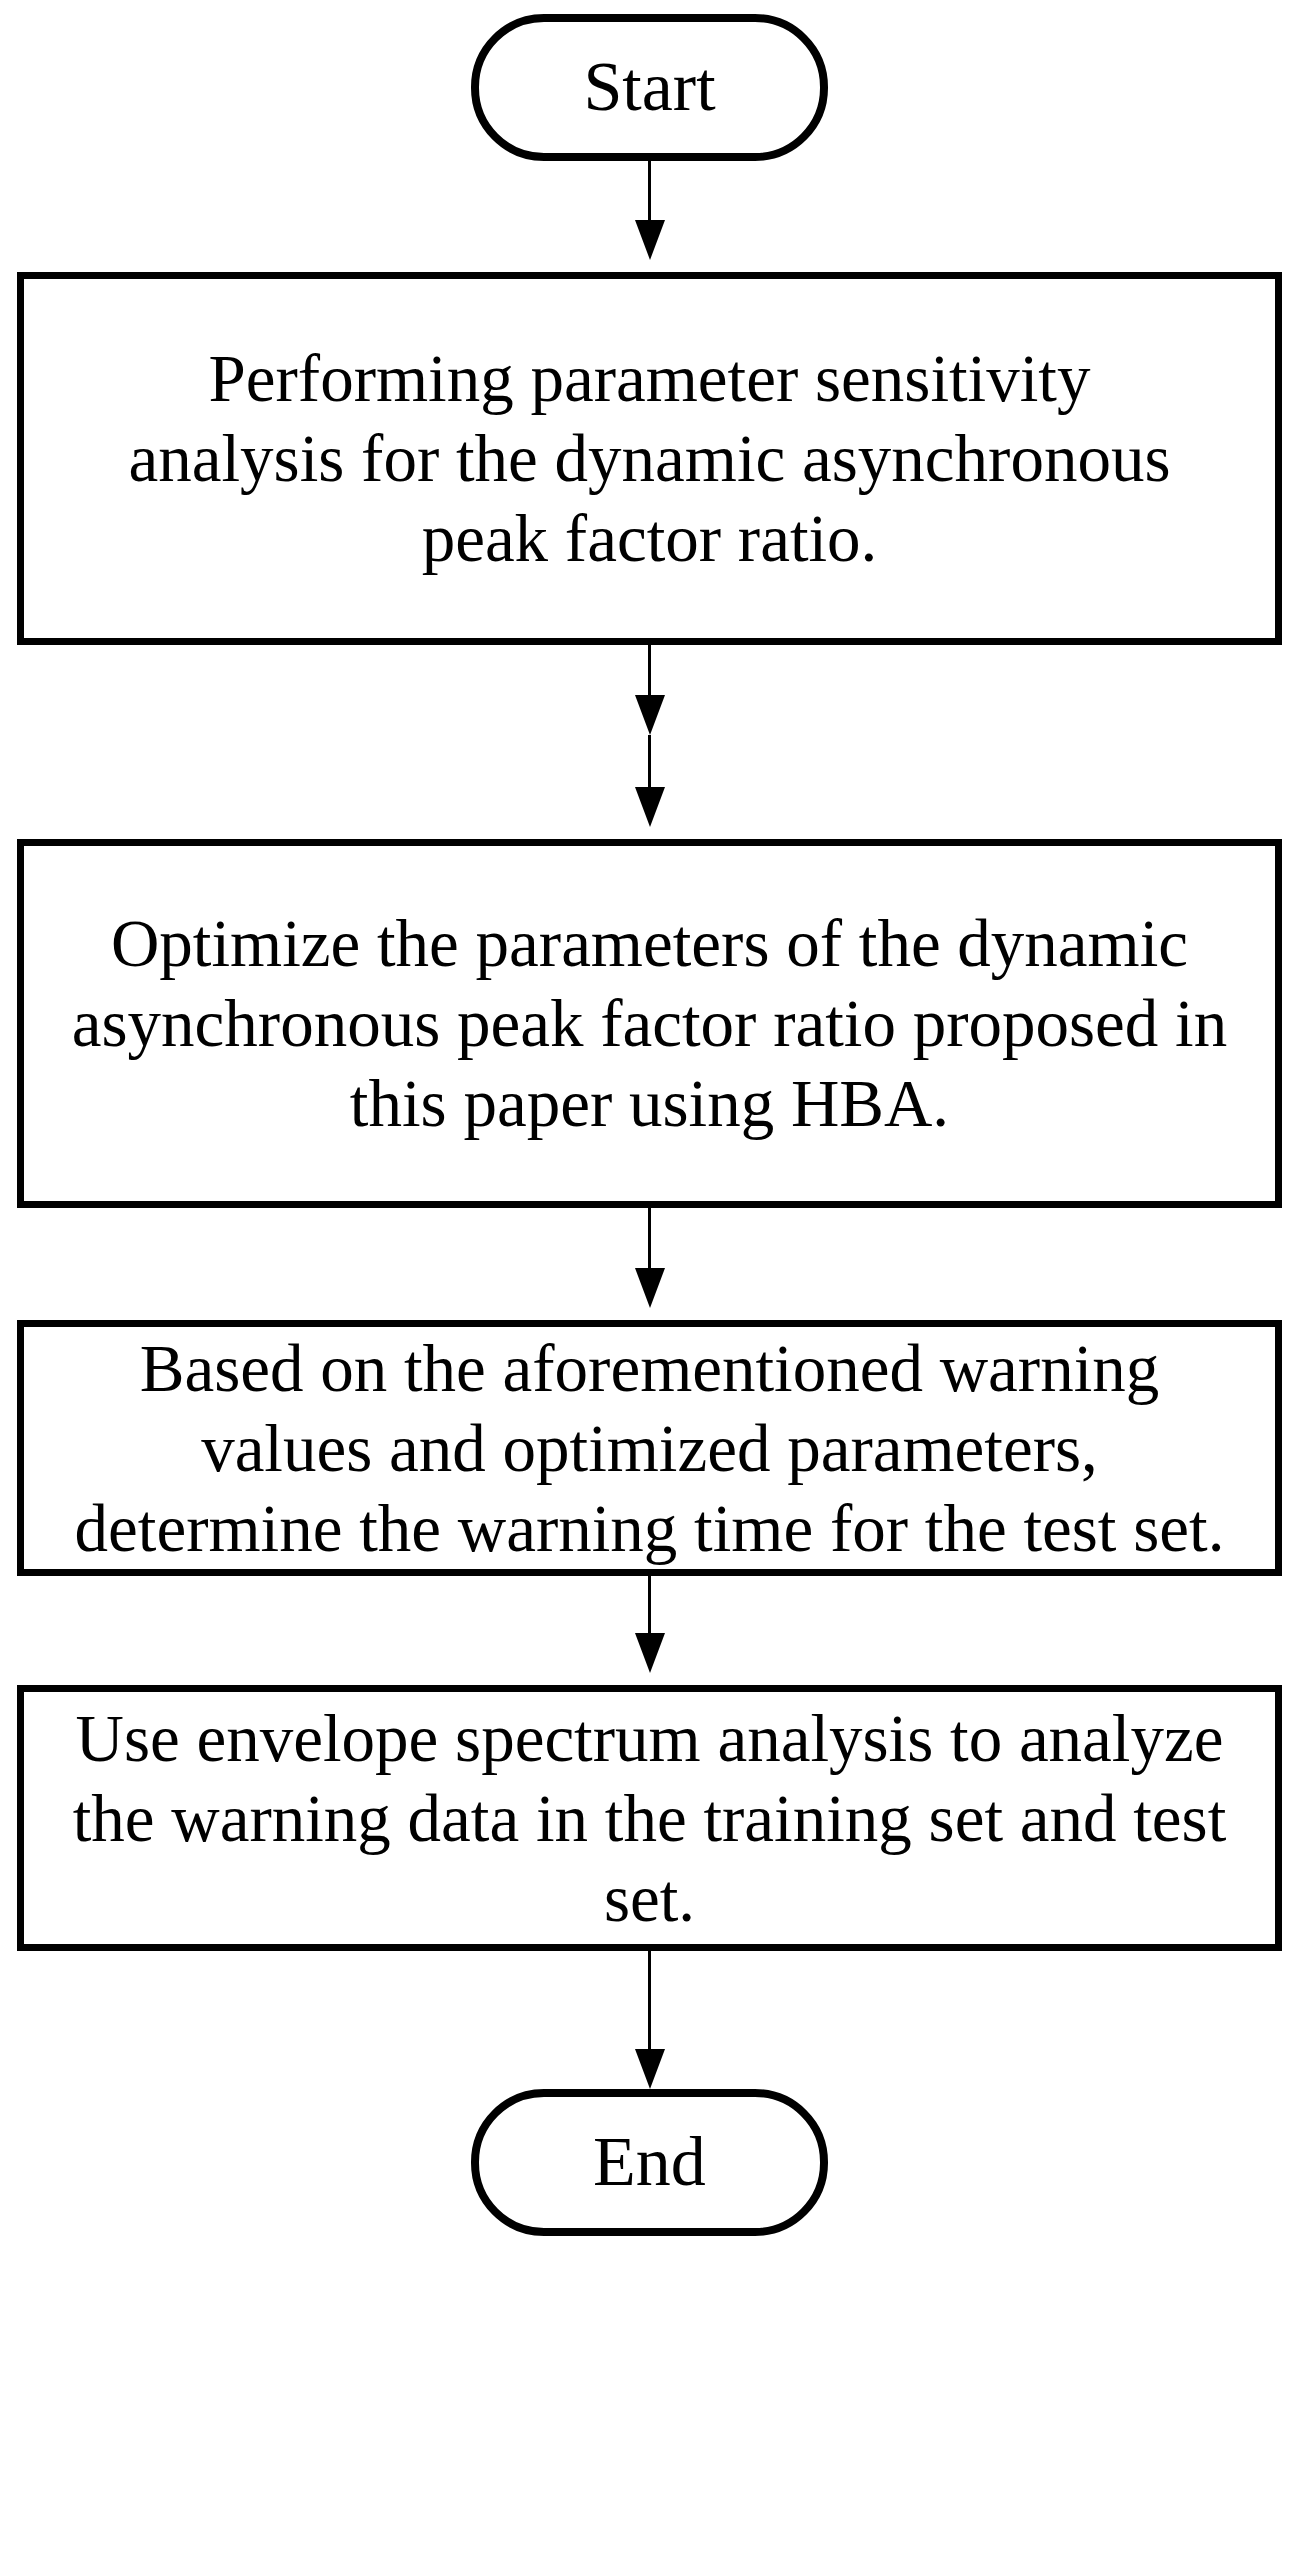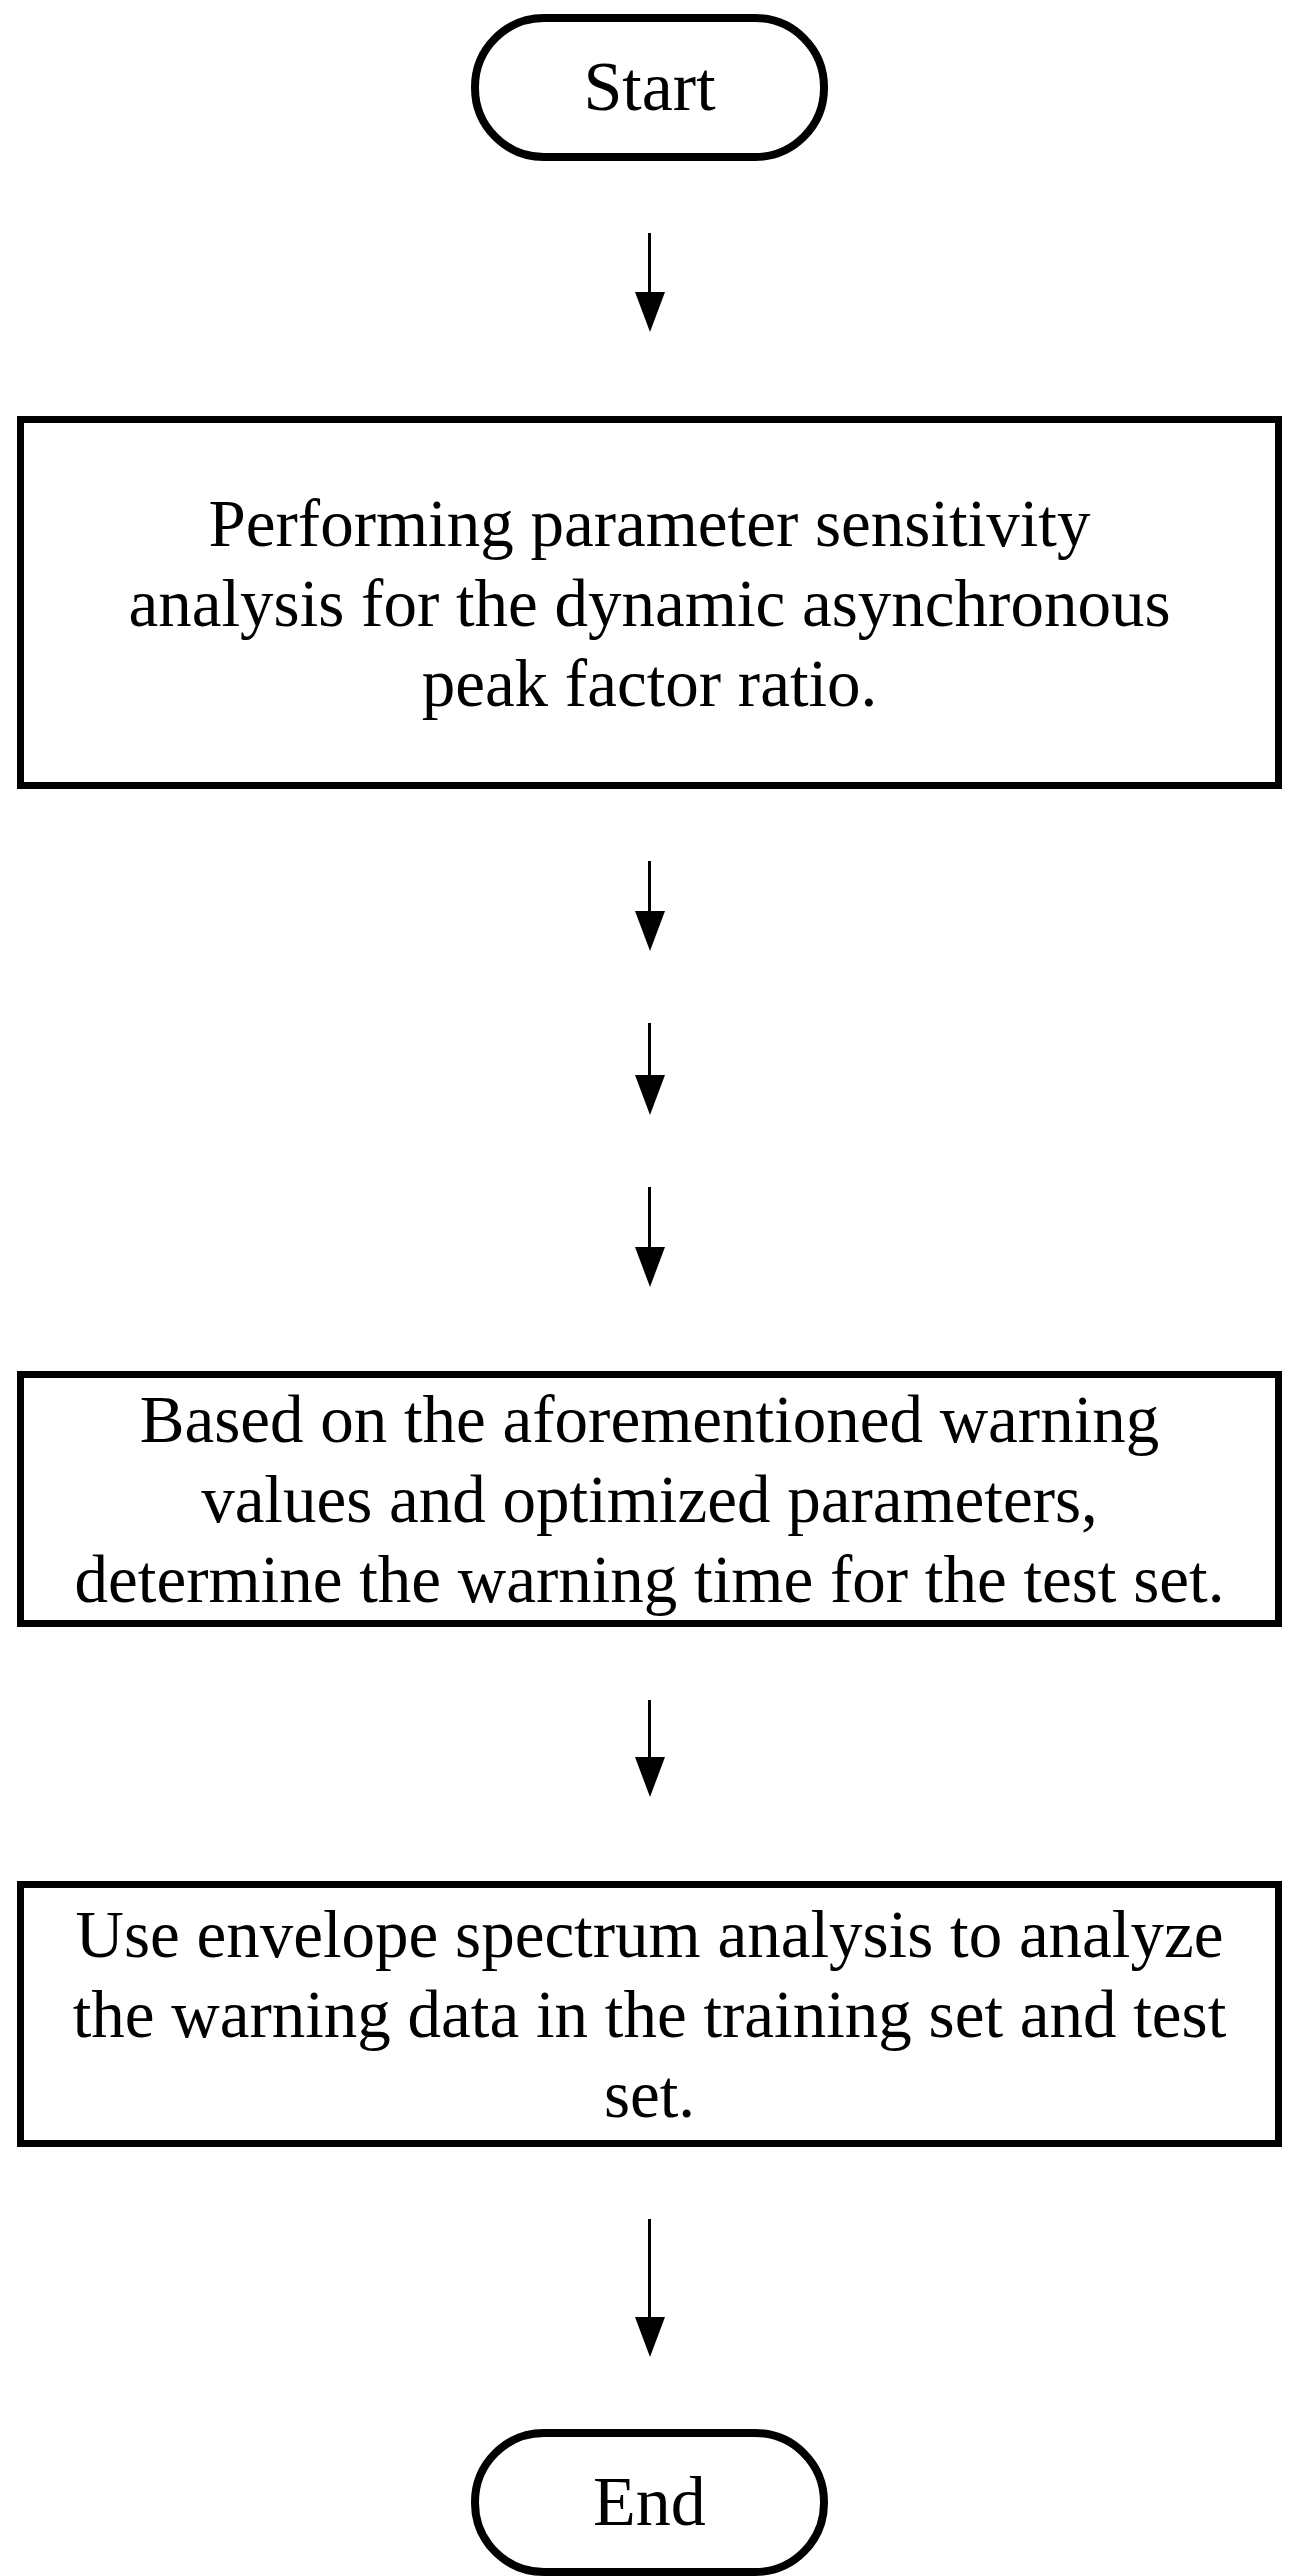--- a/index.html
+++ b/index.html
@@ -13,21 +13,20 @@
     width:1299px;
     height:2576px;
     background:var(--fill);
     display:flex;
     flex-direction:column;
     align-items:center;
     padding-top:13.8px;
     box-sizing:border-box;
     font-family:"Liberation Serif","DejaVu Serif",serif;
     color:var(--text);
-    justify-content:space-between;
   }
   .terminal{
     flex:none;
     width:357px;
     height:147px;
     border:8.4px solid var(--stroke);
     border-radius:73px;
     background:var(--fill);
     display:flex;
     align-items:center;
@@ -99,20 +98,25 @@
     <div class="arrow-line"></div>
     <div class="arrow-head"></div>
   </div>
 
 
   <div class="arrow" style="height:92px">
     <div class="arrow-line"></div>
     <div class="arrow-head"></div>
   </div>
 
+  <div class="process" style="height:369px">
+    <span>Optimize the parameters of the dynamic
+asynchronous peak factor ratio proposed in
+this paper using HBA.</span>
+  </div>
 
   <div class="arrow" style="height:100px">
     <div class="arrow-line"></div>
     <div class="arrow-head"></div>
   </div>
 
   <div class="process" style="height:256px">
     <span>Based on the aforementioned warning
 values and optimized parameters,
 determine the warning time for the test set.</span>

